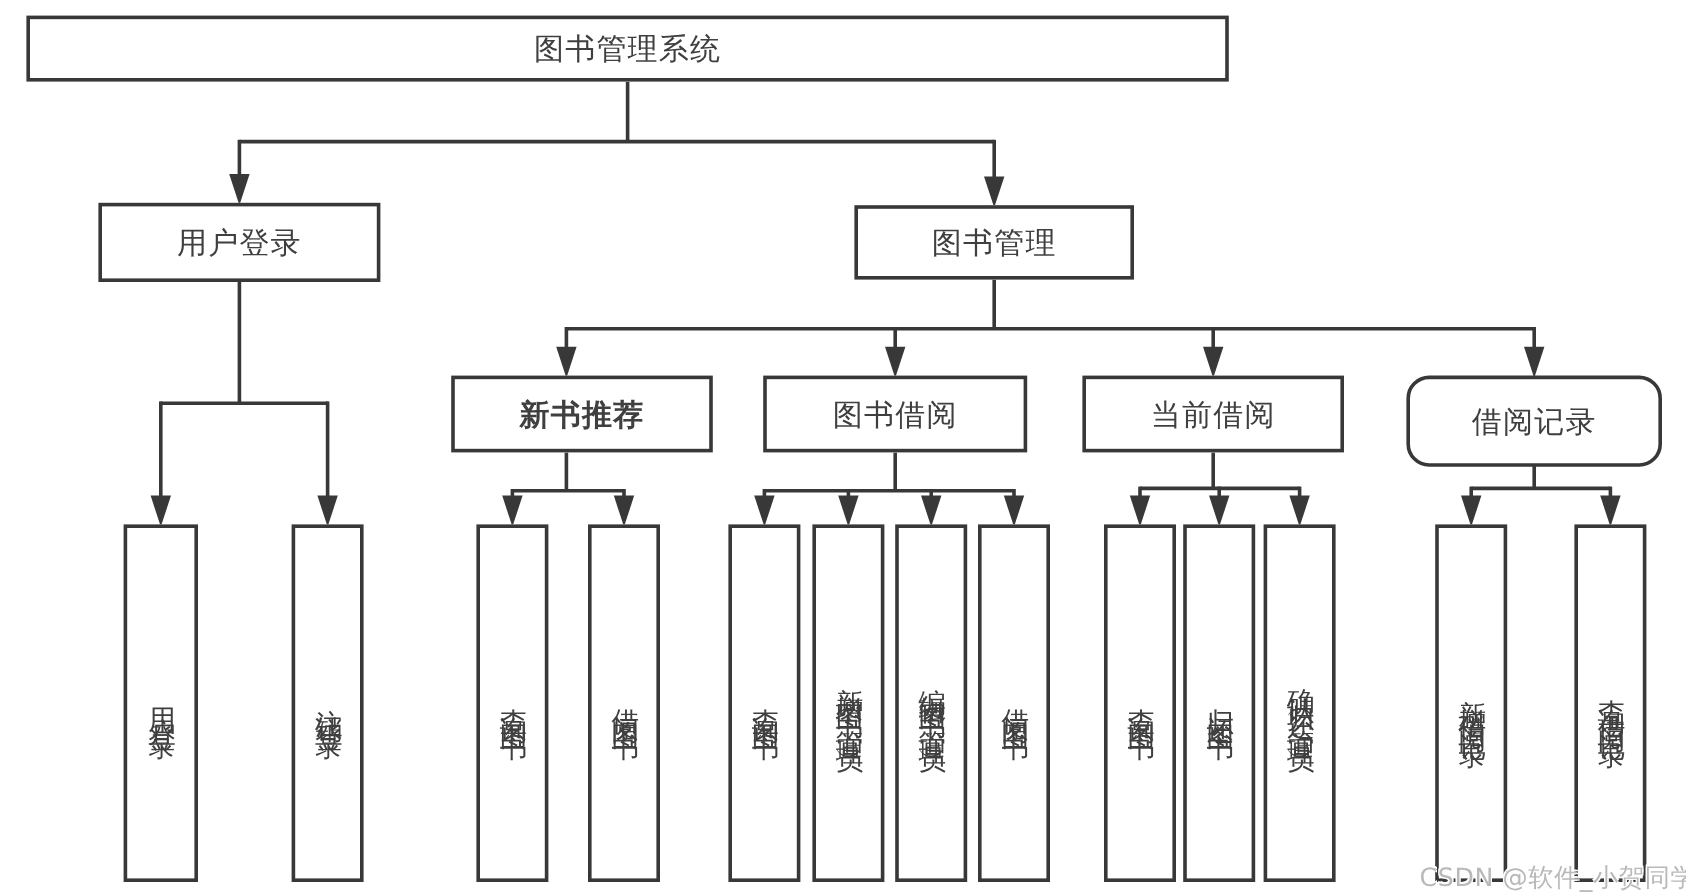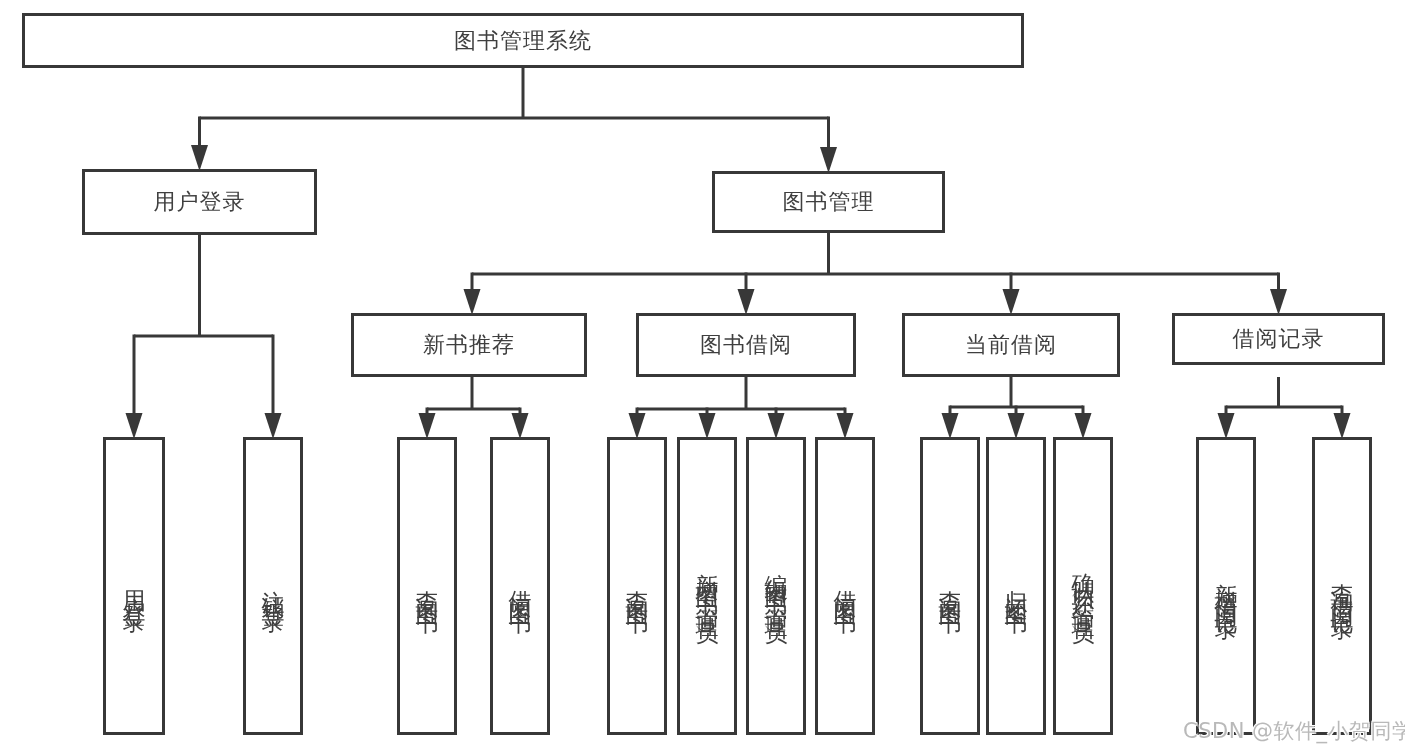--- a/index.html
+++ b/index.html
@@ -26,21 +26,21 @@
     box-sizing: border-box;
     background: var(--box-fill, #ffffff);
     border: 3px solid var(--line, #383838);
     display: flex;
     align-items: center;
     justify-content: center;
     z-index: 2;
   }
   .node .lbl {
     color: var(--txt, #3f3f3f);
-    font-size: 22px;
+    font-size: 25px;
     letter-spacing: 1px;
     white-space: nowrap;
     line-height: 1;
   }
   .node.v .lbl {
     writing-mode: vertical-rl;
     text-orientation: mixed;
     font-size: 23px;
     letter-spacing: 7px;
     white-space: normal;
@@ -121,30 +121,30 @@
   <div id="nodes">
       <div class="node" style="left: 22px; top: 13px; width: 1002px; height: 55px;">
         <span class="lbl">图书管理系统</span>
       </div>
       <div class="node" style="left: 82px; top: 169px; width: 235px; height: 66px;">
         <span class="lbl">用户登录</span>
       </div>
       <div class="node" style="left: 712px; top: 171px; width: 233px; height: 62px;">
         <span class="lbl">图书管理</span>
       </div>
-      <div class="node" style="left: 351px; top: 313px; width: 236px; height: 64px;">
+      <div class="node" style="left: 376px; top: 313px; width: 218px; height: 64px; font-weight: bold;">
         <span class="lbl">新书推荐</span>
       </div>
       <div class="node" style="left: 636px; top: 313px; width: 220px; height: 64px; text-align: right;">
         <span class="lbl">图书借阅</span>
       </div>
       <div class="node" style="left: 902px; top: 313px; width: 218px; height: 64px; text-align: center;">
         <span class="lbl">当前借阅</span>
       </div>
-      <div class="node" style="left: 1172px; top: 313px; width: 213px; height: 52px;">
+      <div class="node" style="left: 1172px; top: 313px; width: 213px; height: 76px; border-radius: 19px;">
         <span class="lbl">借阅记录</span>
       </div>
       <div class="node v" style="left: 103px; top: 437px; width: 62px; height: 298px;">
         <span class="lbl">用户登录</span>
       </div>
       <div class="node v" style="left: 243px; top: 437px; width: 60px; height: 298px;">
         <span class="lbl">注销登录</span>
       </div>
       <div class="node v" style="left: 397px; top: 437px; width: 60px; height: 298px;">
         <span class="lbl">查询图书</span>

